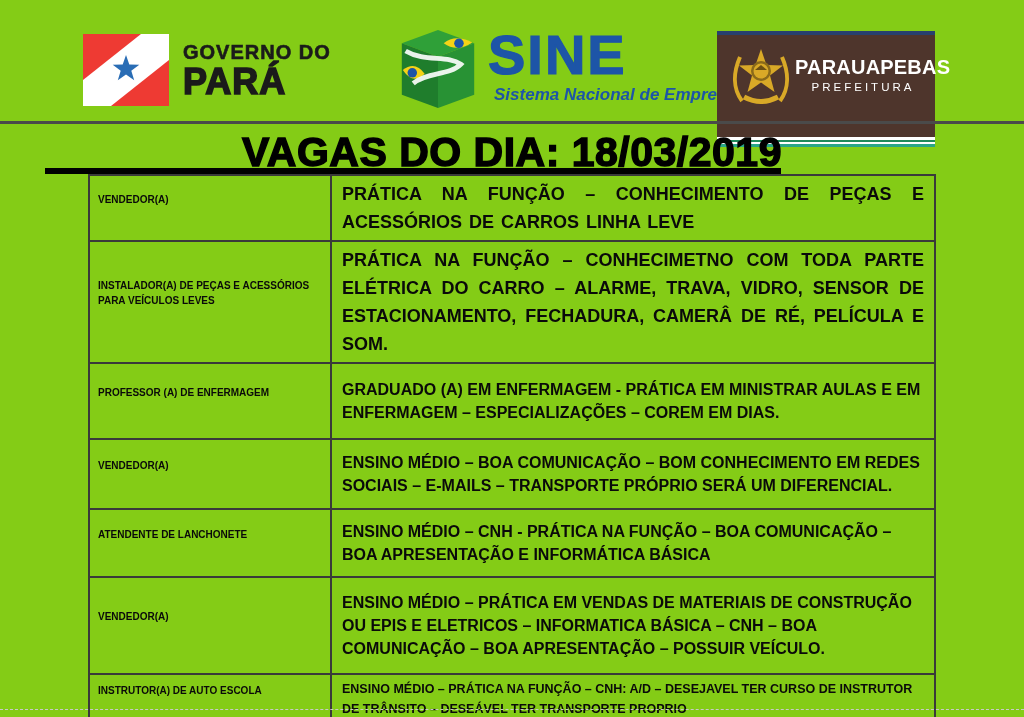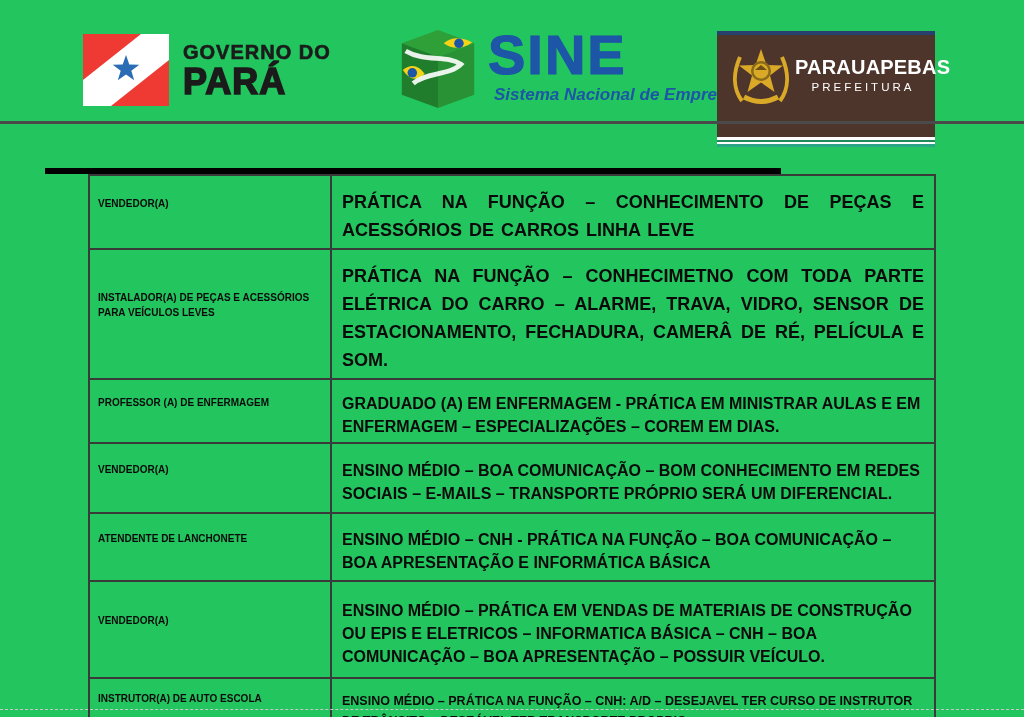--- a/index.html
+++ b/index.html
@@ -1,17 +1,17 @@
 <!DOCTYPE html>
 <html><head>
 <meta charset="utf-8">
 <style>
   html,body{margin:0;padding:0;background:#ffffff;}
   .page{
-    position:relative;width:1024px;height:717px;background:#22c55e;overflow:hidden;
+    position:relative;width:1024px;height:717px;background:#84cc16;overflow:hidden;
     font-family:"Liberation Sans","DejaVu Sans",sans-serif;color:#111;
   }
 
   
   .header{position:absolute;left:0;top:0;width:1024px;height:122px;}
   .logo-para{position:absolute;left:83px;top:34px;display:flex;align-items:center;}
   .logo-para svg{width:86px;height:74px;}
   .para-text{margin-left:14px;line-height:1;}
   .gov-line{font-size:20px;font-weight:bold;letter-spacing:1px;color:#1b1b1b;-webkit-text-stroke:0.6px #1b1b1b;}
   .para-line{font-size:36px;font-weight:bold;color:#1b1b1b;margin-top:2px;letter-spacing:1px;-webkit-text-stroke:1.6px #1b1b1b;}
@@ -34,25 +34,25 @@
 
   
   .title{position:absolute;left:0;top:129px;width:1024px;margin:0;text-align:center;
     font-size:41px;font-weight:bold;color:#000;-webkit-text-stroke:1.4px #000;letter-spacing:0.5px;}
   .title-underline{position:absolute;left:45px;top:168px;width:736px;height:6px;background:#000;}
 
   
   table.vacancies{position:absolute;left:88px;top:174px;width:848px;border-collapse:collapse;table-layout:fixed;}
   table.vacancies td{border:2px solid #3a3a3a;vertical-align:middle;font-weight:bold;color:#0a0a0a;}
   td.job{width:242px;font-size:10px;line-height:1.5;padding:6px 20px 24px 8px;box-sizing:border-box;}
-  td.req{font-size:16px;line-height:23px;padding:12px 10px 4px 10px;box-sizing:border-box;}
+  td.req{font-size:16px;line-height:23px;padding:4px 10px 4px 10px;box-sizing:border-box;}
 
   tbody tr:nth-child(1){height:50px;}
   tbody tr:nth-child(2){height:115px;}
-  tbody tr:nth-child(3){height:64px;}
+  tbody tr:nth-child(3){height:76px;}
   tbody tr:nth-child(4){height:70px;}
   tbody tr:nth-child(5){height:68px;}
   tbody tr:nth-child(6){height:97px;}
   tbody tr:nth-child(7){height:46px;}
 
   tbody tr:nth-child(1) td.req,
   tbody tr:nth-child(2) td.req{font-size:18px;line-height:28px;text-align:justify;word-spacing:2px;}
   tbody tr:nth-child(7) td.req{font-size:12.5px;line-height:20px;}
 
   .page-bottom-edge{position:absolute;left:0;top:709px;width:1024px;border-top:1px dashed #c9c9c9;}
@@ -108,20 +108,21 @@
         <div class="ppb-name">PARAUAPEBAS</div>
         <div class="ppb-sub">PREFEITURA</div>
       </div>
       <div class="ppb-stripes"></div>
     </div>
 
   </header>
 
   <div class="header-rule"></div>
 
+  <h1 class="title">VAGAS DO DIA: 18/03/2019</h1>
   <div class="title-underline"></div>
 
   <table class="vacancies">
     <tbody>
     <tr class="vacancy-row">
       <td class="job">VENDEDOR(A)</td>
       <td class="req">PRÁTICA NA FUNÇÃO – CONHECIMENTO DE PEÇAS E ACESSÓRIOS DE CARROS LINHA LEVE</td>
     </tr>
 
     <tr class="vacancy-row">

